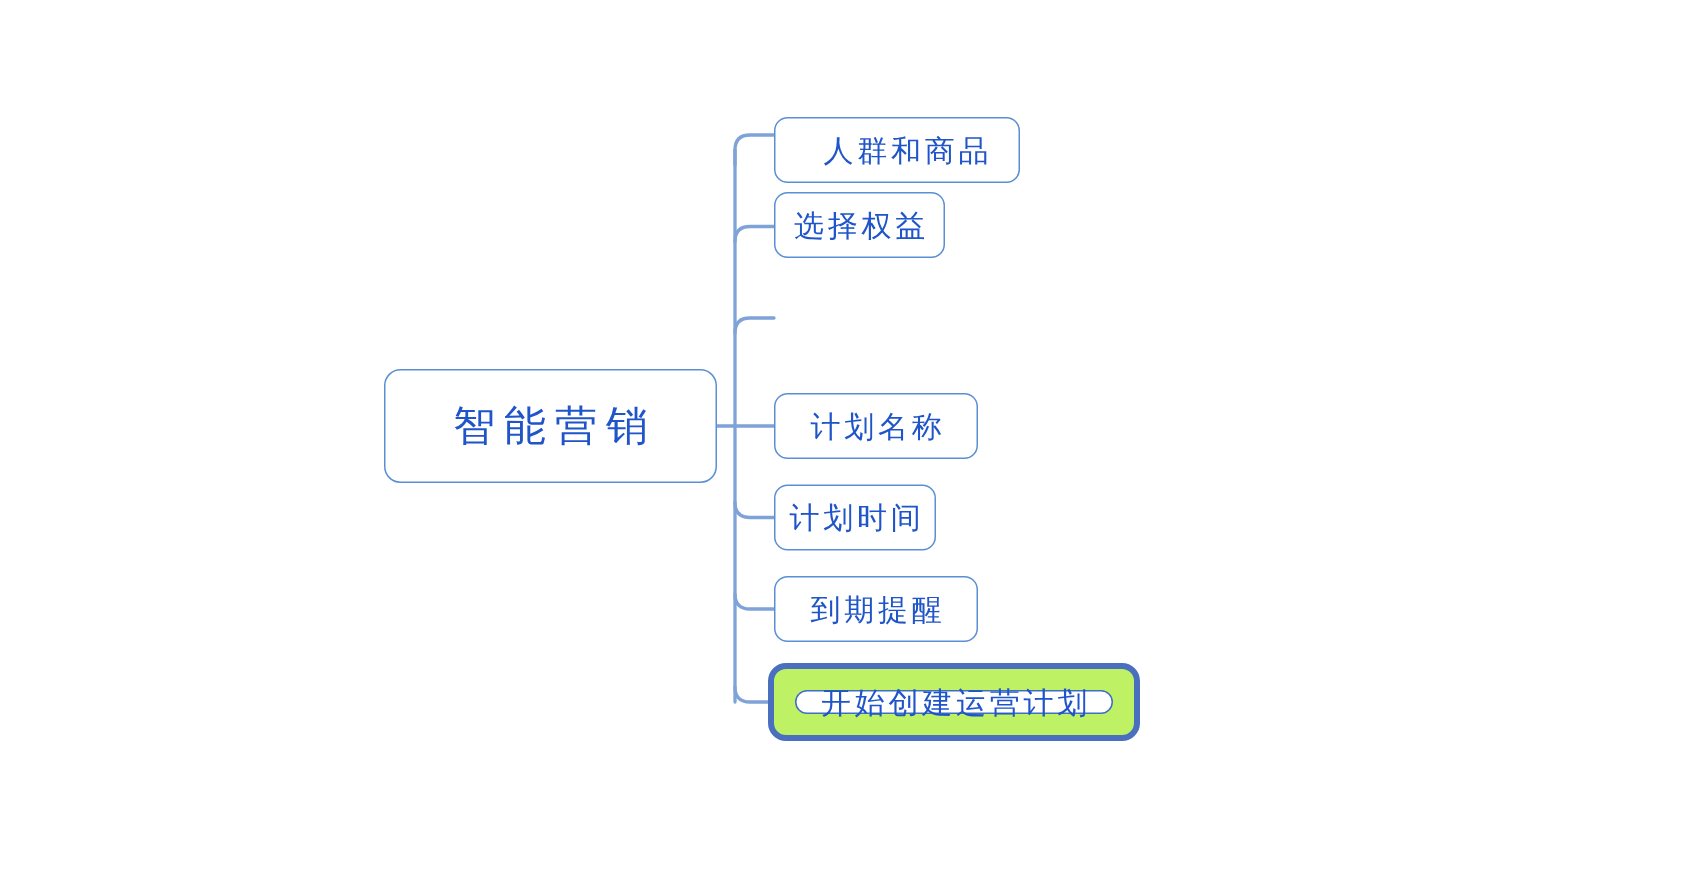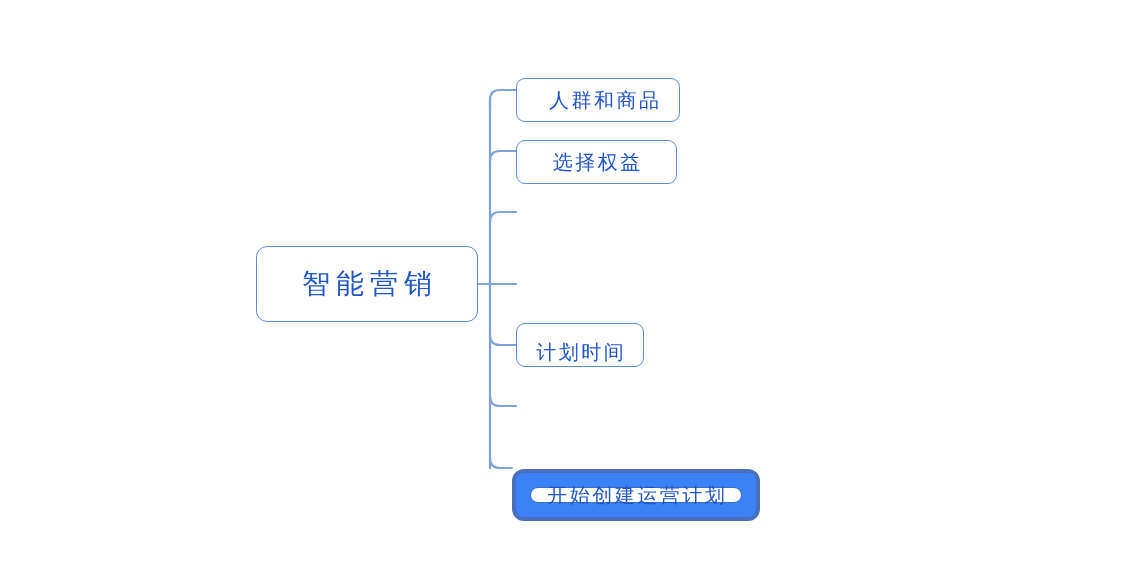--- a/index.html
+++ b/index.html
@@ -61,23 +61,22 @@
     letter-spacing: 2.5px;
     text-indent: 2.5px;
   }
 
   
   .node-highlight-wrap {
     position: absolute;
     box-sizing: border-box;
     border: 4px solid #4a6fbf;
     border-radius: 12px;
-    background: #3b82f6;
+    background: #bef264;
     padding: 14px;
-    margin-top: 27px;
   }
   .node-highlight-wrap .node.child {
     position: static;
     width: 100%;
     height: 100%;
     border-color: #3f6fc4;
   }
 </style>
 </head>
 <body>
@@ -102,30 +101,36 @@
   </svg>
 
   <div class="node root">
     <span>智能营销</span>
   </div>
 
   <div class="node child" style="left:516px; top:78px; width:164px;padding-left:12px;">
     <span>人群和商品</span>
   </div>
 
-  <div class="node child" style="left:516px; top:140px; width:161px;">
+  <div class="node child" style="left:516px; top:128px; width:114px;">
     <span>选择权益</span>
   </div>
 
 
+  <div class="node child" style="left:516px; top:262px; width:136px;">
+    <span>计划名称</span>
+  </div>
 
-  <div class="node child" style="left:516px; top:323px; width:128px;align-items:flex-end;">
+  <div class="node child" style="left:516px; top:323px; width:108px;">
     <span>计划时间</span>
   </div>
 
+  <div class="node child" style="left:516px; top:384px; width:136px;">
+    <span>到期提醒</span>
+  </div>
 
   <div class="node-highlight-wrap" style="left:512px; top:442px; width:248px; height:52px;">
     <div class="node child">
       <span>开始创建运营计划</span>
     </div>
   </div>
 
 </div>
 
 </body></html>

